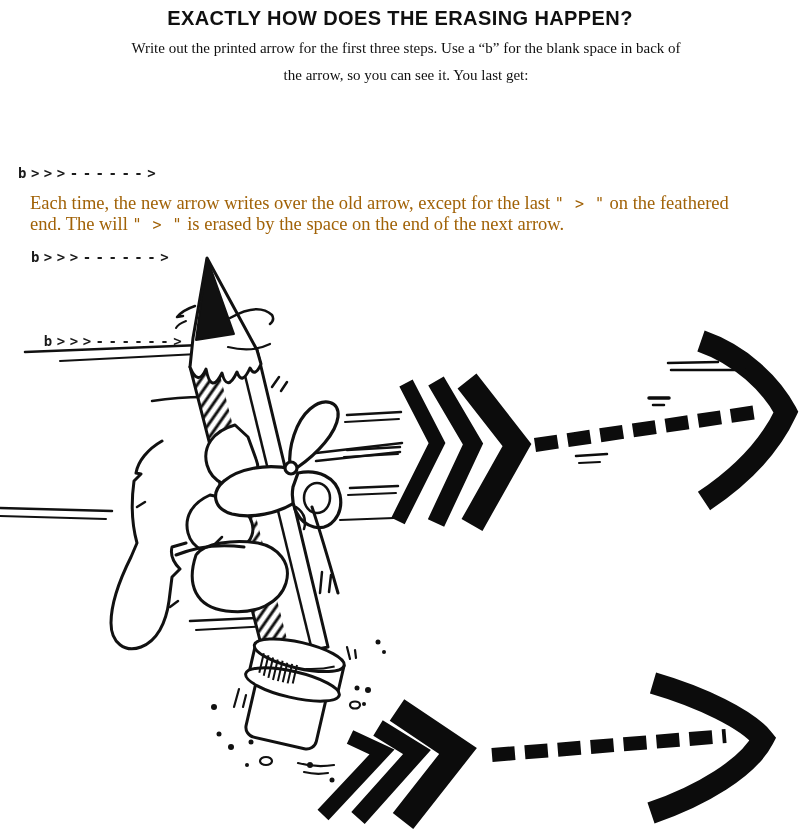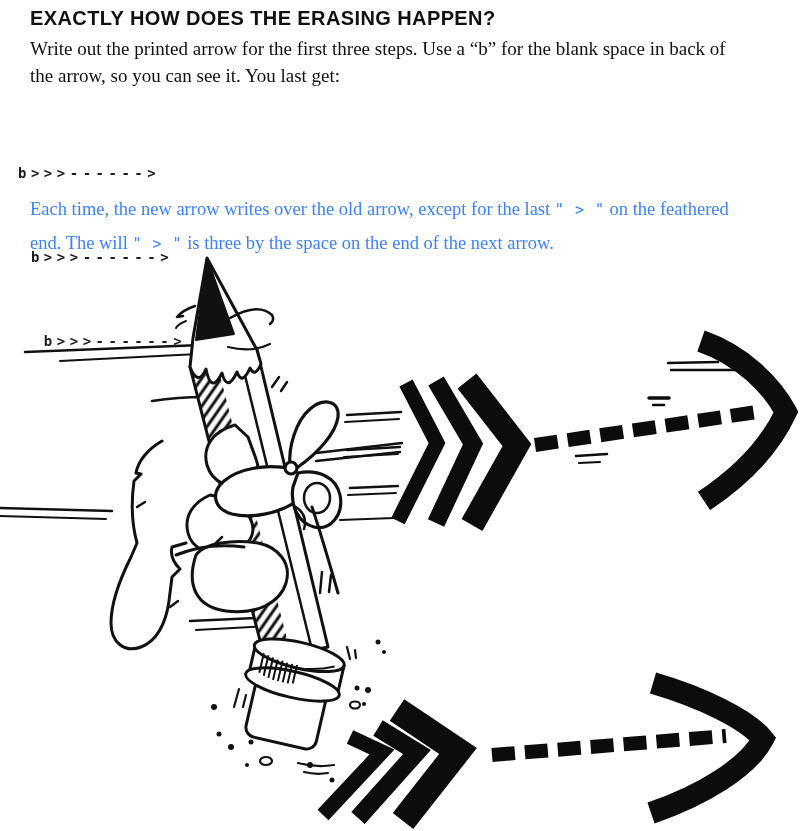--- a/index.html
+++ b/index.html
@@ -4,33 +4,33 @@
 <style>
   html,body{margin:0;padding:0;}
   body{
     width:800px;height:831px;position:relative;background:#ffffff;
     font-family:"Liberation Serif", serif;color:#141414;overflow:hidden;
   }
   .abs{position:absolute;}
   #heading{
     left:30px;top:7px;width:740px;
     font-family:"Liberation Sans", sans-serif;
-    font-weight:bold;font-size:20px;letter-spacing:0.4px;color:#101010;
+    font-weight:bold;font-size:20px;letter-spacing:0.4px;color:#101010;text-align:center;
   }
   #para1{
-    left:30px;top:35px;width:752px;font-size:19px;line-height:27px;color:#101010;
+    left:30px;top:35px;width:752px;font-size:15px;line-height:27px;color:#101010;text-align:center;
   }
   #codeblock{
     left:18px;top:103px;
     font-family:"DejaVu Sans Mono", monospace;
     font-size:14px;line-height:28px;letter-spacing:4.5px;
     white-space:pre;color:#1a1a1a;font-weight:bold;
   }
   #para2{
-    left:30px;top:193px;width:756px;font-size:18.5px;line-height:33px;color:#3b82f6;
+    left:30px;top:193px;width:756px;font-size:18.5px;line-height:20px;color:#a16207;
   }
   .mono{
     font-family:"DejaVu Sans Mono", monospace;
     font-size:15px;letter-spacing:1px;white-space:pre;
   }
   #illustration{left:0;top:255px;}
 </style>
 </head>
 <body>
 
@@ -42,21 +42,21 @@
 </div>
 
 <div id="codeblock" class="abs">
   <div>b&gt;&gt;&gt;------&gt;</div>
   <div> b&gt;&gt;&gt;------&gt;</div>
   <div>  b&gt;&gt;&gt;------&gt;</div>
 </div>
 
 <div id="para2" class="abs">
   <div><span>Each time, the new arrow writes over the old arrow, except for the last </span><span class="mono">" &gt; "</span><span> on the feathered</span></div>
-  <div><span>end. The will </span><span class="mono">" &gt; "</span><span> is three by the space on the end of the next arrow.</span></div>
+  <div><span>end. The will </span><span class="mono">" &gt; "</span><span> is erased by the space on the end of the next arrow.</span></div>
 </div>
 
 <svg id="illustration" class="abs" width="800" height="576" viewBox="0 0 800 576">
   <defs>
     <pattern id="hatch" width="8" height="8" patternUnits="userSpaceOnUse" patternTransform="rotate(35)">
       <line x1="4" y1="0" x2="4" y2="8" stroke="#111" stroke-width="3"></line>
     </pattern>
   </defs>
 
   <g stroke="#111" stroke-width="2.5" fill="none" stroke-linecap="round">

